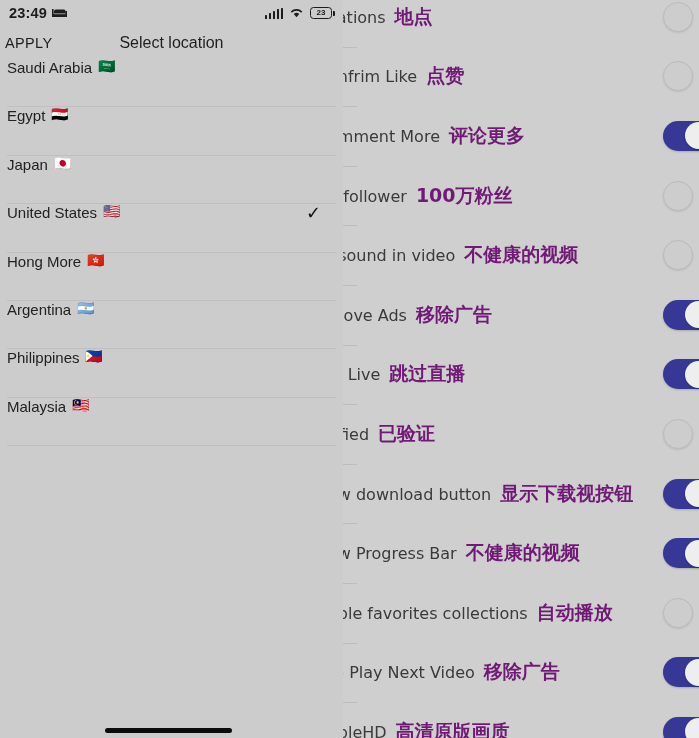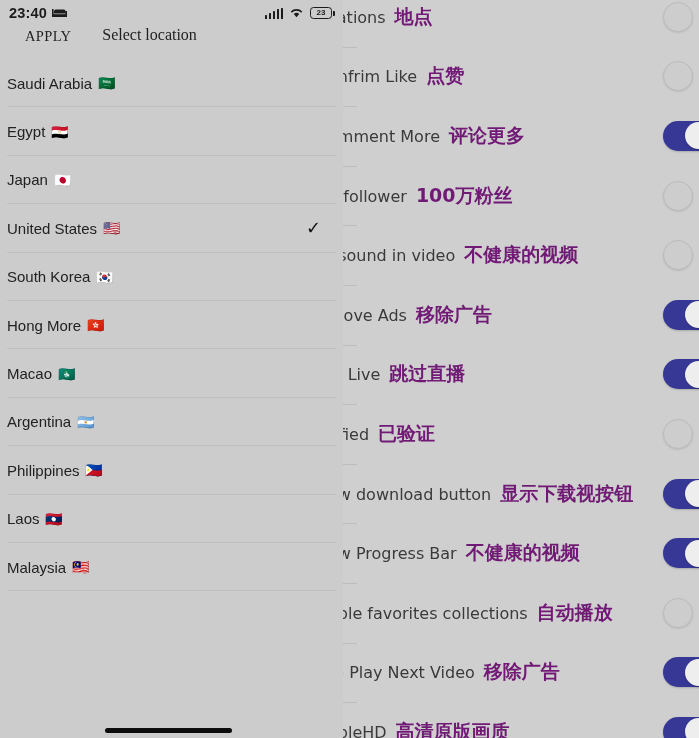--- a/index.html
+++ b/index.html
@@ -92,51 +92,50 @@
     width: 2px; height: 5px;
     background: #1c1c1c;
     border-radius: 0 1px 1px 0;
     margin-left: 1px;
   }
 
   
   #picker-header {
     height: 33px;
     display: flex;
-    align-items: flex-start;
-    padding-left: 22px;
-    font-family: Liberation Serif, serif;
+    align-items: center;
+    padding-left: 2px;
   }
   #apply-button {
     font-size: 14.5px;
     color: #1f1f1f;
     letter-spacing: .35px;
     padding: 2px 3px;
     cursor: pointer;
     background: none;
     border: none;
     font-family: inherit;
   }
   #picker-title {
     font-size: 16px;
     color: #1f1f1f;
-    margin-left: 28px;
+    margin-left: 64px;
   }
 
   
   #country-list {
     padding: 0;
     margin: 0;
     list-style: none;
   }
   .country-row {
     position: relative;
     height: 48.4px;
     display: flex;
-    align-items: center;
+    align-items: flex-start;
     padding-left: 7px;
     padding-right: 8px;
     cursor: pointer;
     box-sizing: border-box;
   }
   .country-row::after {
     content: "";
     position: absolute;
     left: 7px; right: 7px; bottom: 0;
     height: 1px;
@@ -261,21 +260,21 @@
     background: #0c0c0c;
   }
 </style>
 </head>
 <body>
 
 <div id="left-panel">
 
   <div id="status-bar">
     <div class="status-left">
-      <span id="status-time">23:40</span>
+      <span id="status-time">23:49</span>
       <span class="bed-icon">
         <svg width="15" height="11" viewBox="0 0 15 11" aria-hidden="true">
           <rect x="0" y="2" width="1.6" height="8" fill="#1c1c1c"></rect>
           <rect x="0" y="7.2" width="15" height="2.8" fill="#1c1c1c"></rect>
           <rect x="13.4" y="4" width="1.6" height="4" fill="#1c1c1c"></rect>
           <path d="M2 6.6 v-2.2 a1.8 1.8 0 0 1 1.8 -1.8 h8 a1.8 1.8 0 0 1 1.8 1.8 v2.2 z" fill="#1c1c1c"></path>
         </svg>
       </span>
     </div>
     <div class="status-spacer"></div>
@@ -319,44 +318,32 @@
       <li class="country-row">
         <span class="country-name">Japan</span>
         <span class="country-flag">🇯🇵</span>
       </li>
       <li class="country-row">
         <span class="country-name">United States</span>
         <span class="country-flag">🇺🇸</span>
         <span class="country-check">✓</span>
       </li>
       <li class="country-row">
-        <span class="country-name">South Korea</span>
-        <span class="country-flag">🇰🇷</span>
-      </li>
-      <li class="country-row">
         <span class="country-name">Hong More</span>
         <span class="country-flag">🇭🇰</span>
       </li>
       <li class="country-row">
-        <span class="country-name">Macao</span>
-        <span class="country-flag">🇲🇴</span>
-      </li>
-      <li class="country-row">
         <span class="country-name">Argentina</span>
         <span class="country-flag">🇦🇷</span>
       </li>
       <li class="country-row">
         <span class="country-name">Philippines</span>
         <span class="country-flag">🇵🇭</span>
       </li>
       <li class="country-row">
-        <span class="country-name">Laos</span>
-        <span class="country-flag">🇱🇦</span>
-      </li>
-      <li class="country-row">
         <span class="country-name">Malaysia</span>
         <span class="country-flag">🇲🇾</span>
       </li>
     </ul>
 </div>
 
 <div id="right-panel">
   <ul id="settings-list">
       <li class="setting-row">
         <div class="setting-labels">

